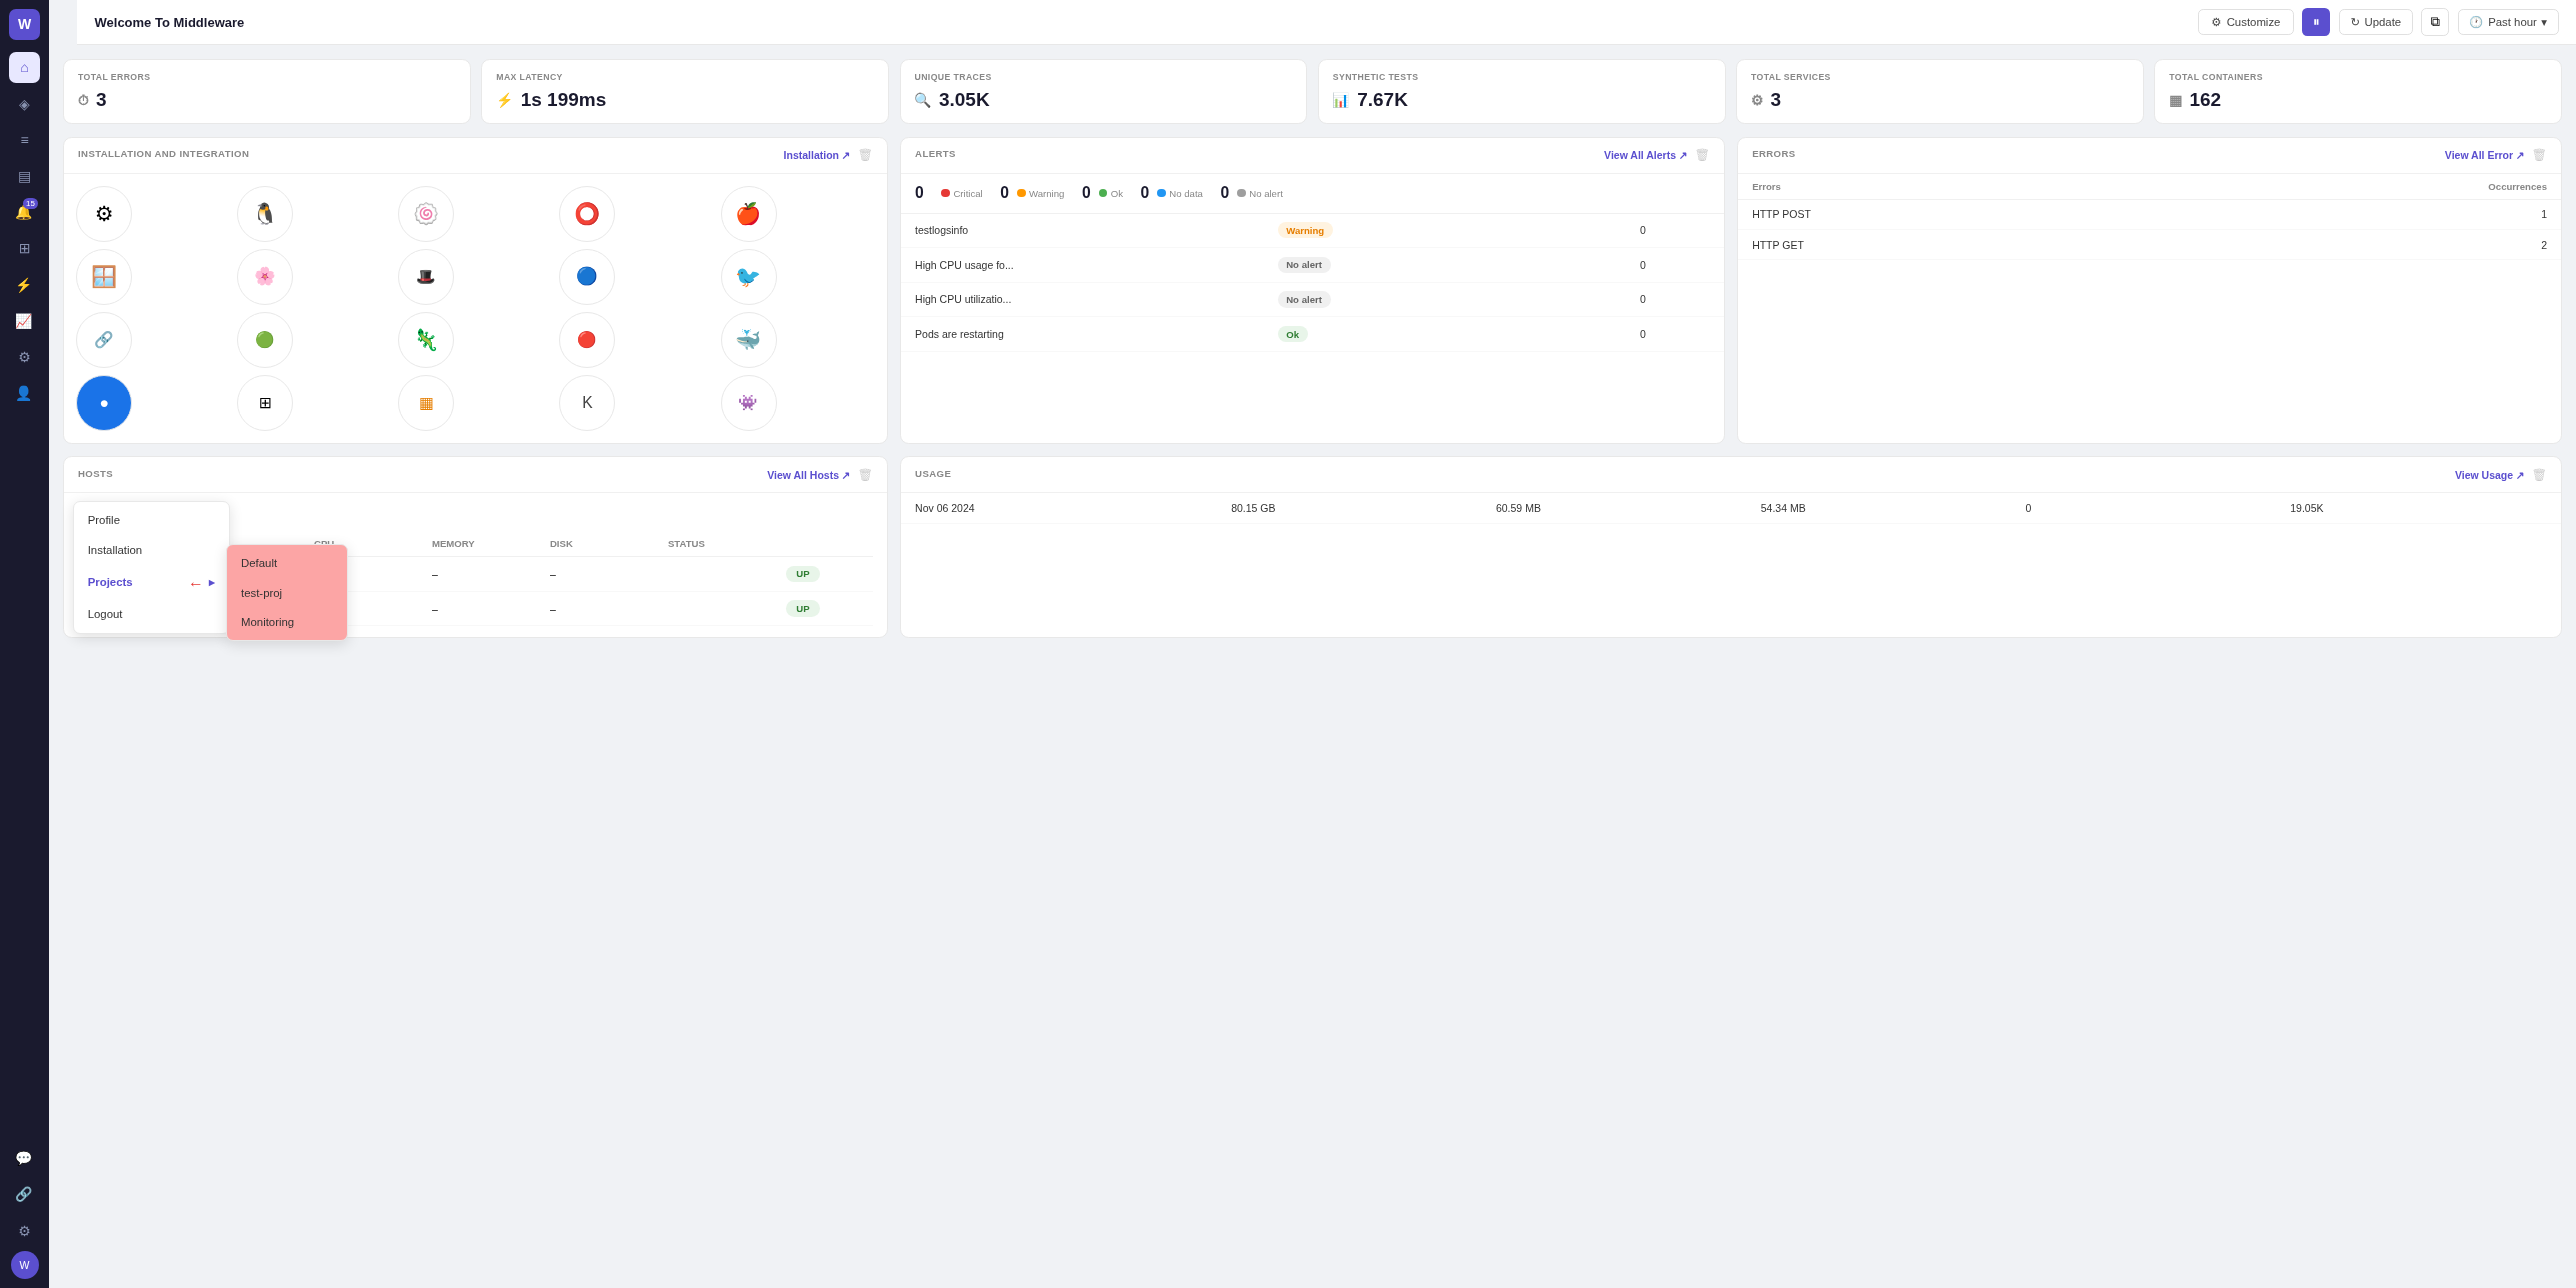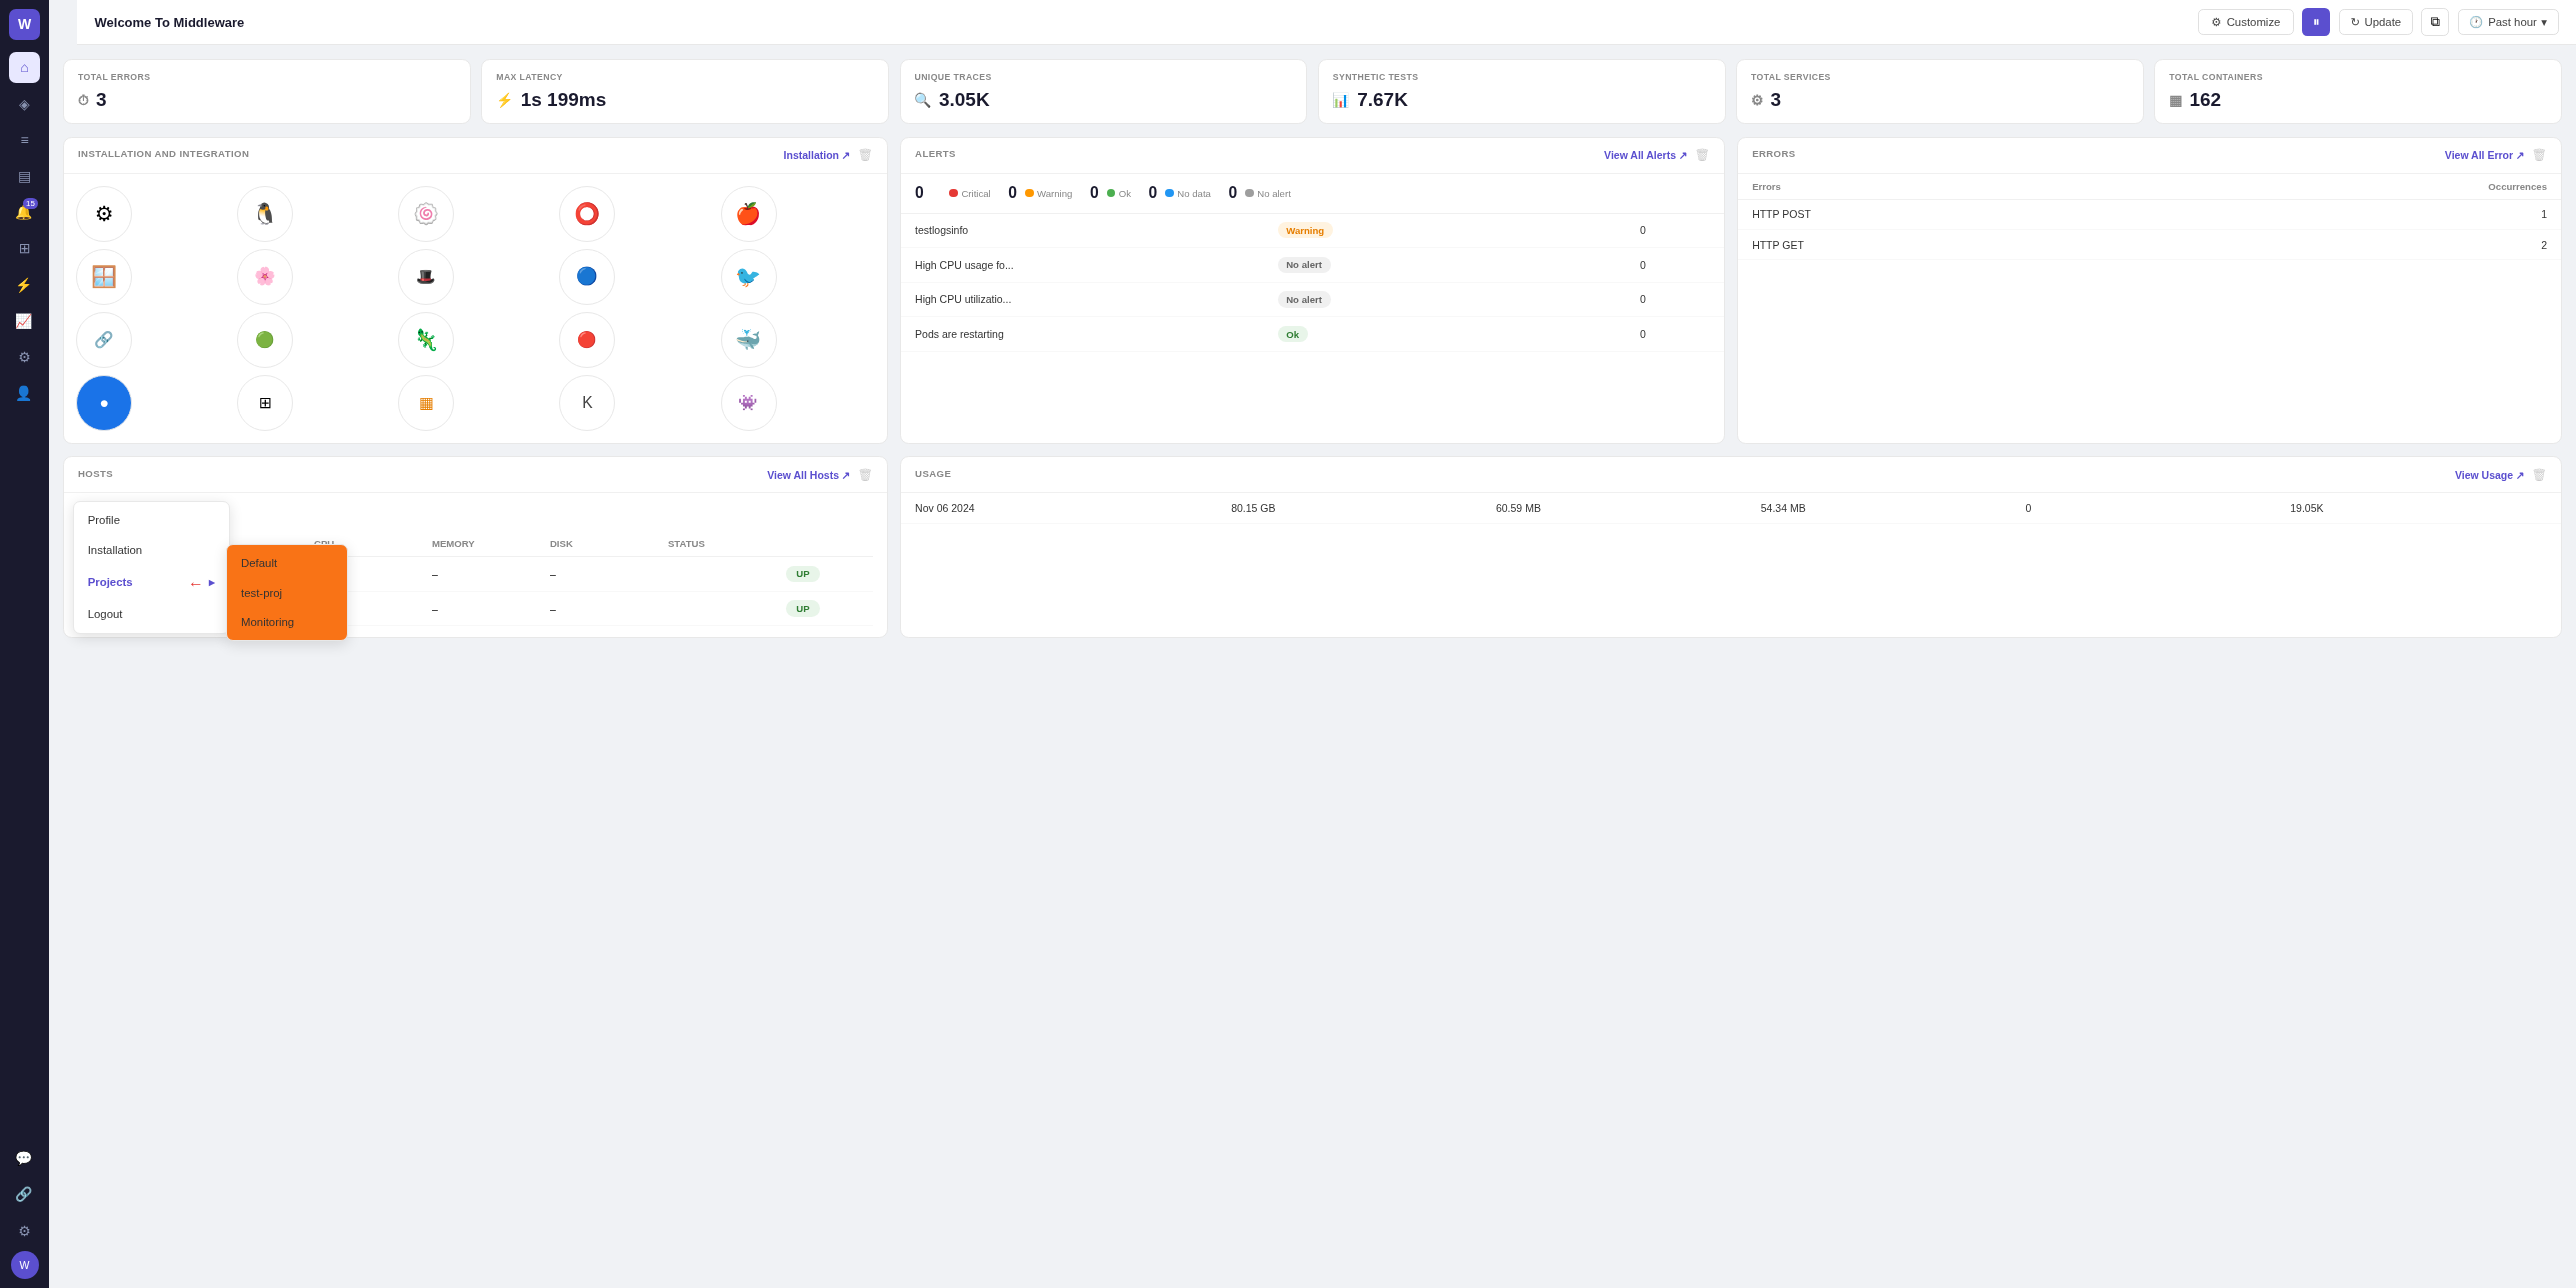--- a/index.html
+++ b/index.html
@@ -75,21 +75,21 @@
     .theme-btn { padding: 3.5px 10.5px; border-radius: 14px; font-size: 10.5px; cursor: pointer; display: flex; align-items: center; gap: 3.5px; border: none; }
     .theme-btn.active { background: white; font-weight: 600; box-shadow: 0 0.9px 2.6px rgba(0,0,0,0.1); }
     .theme-btn.dark { background: #1a1a2e; color: white; }
 
     
     .dropdown-menu { position: absolute; left: 8.7px; top: 44px; background: white; border: 0.9px solid #e8e8e8; border-radius: 7px; box-shadow: 0 3.5px 14px rgba(0,0,0,0.12); min-width: 157px; z-index: 100; padding: 3.5px 0; }
     .dropdown-item { padding: 8.7px 14px; font-size: 11.4px; color: #333; cursor: pointer; display: flex; align-items: center; justify-content: space-between; }
     .dropdown-item.active { font-weight: 600; color: #5b4fcf; }
 
     
-    .sub-dropdown { position: absolute; left: 162px; top: 87px; background: #f97316; border: 0.9px solid #e8e8e8; border-radius: 7px; box-shadow: 0 3.5px 14px rgba(0,0,0,0.12); min-width: 122px; z-index: 101; padding: 3.5px 0; }
+    .sub-dropdown { position: absolute; left: 162px; top: 87px; background: #fca5a5; border: 0.9px solid #e8e8e8; border-radius: 7px; box-shadow: 0 3.5px 14px rgba(0,0,0,0.12); min-width: 122px; z-index: 101; padding: 3.5px 0; }
 
     
     .red-arrow { color: #e53935; font-size: 15.7px; }
 
     
     .usage-table .table-header, .usage-table .table-row { grid-template-columns: 1.2fr 1fr 1fr 1fr 1fr 1fr; }
 
     
     .hosts-content { padding: 0 14px 10.5px; }
     .host-table-header { display: grid; grid-template-columns: 1fr 1fr 1fr 1fr 1fr 1fr 87px; padding: 7px 0; font-size: 9.6px; font-weight: 700; color: #888; border-bottom: 0.9px solid #f0f0f0; }
@@ -249,21 +249,21 @@
             <a class="panel-link">
               <span>View All Alerts</span>
               <span>↗</span>
             </a>
             <span class="panel-delete">🗑</span>
           </div>
         </div>
         <div class="alert-summary">
           <div class="alert-stat">
             <div class="alert-count">0</div>
-            <div style="display:flex;flex-direction:column;margin-left:21px">
+            <div style="display:flex;flex-direction:column;margin-left:13px">
               <div style="display:flex;align-items:center;gap:3.5px">
                 <div class="alert-dot" style="background:#e53935"></div>
                 <span class="alert-name">Critical</span>
               </div>
             </div>
           </div>
           <div class="alert-stat">
             <div class="alert-count">0</div>
             <div style="display:flex;flex-direction:column;margin-left:3.5px">
               <div style="display:flex;align-items:center;gap:3.5px">

